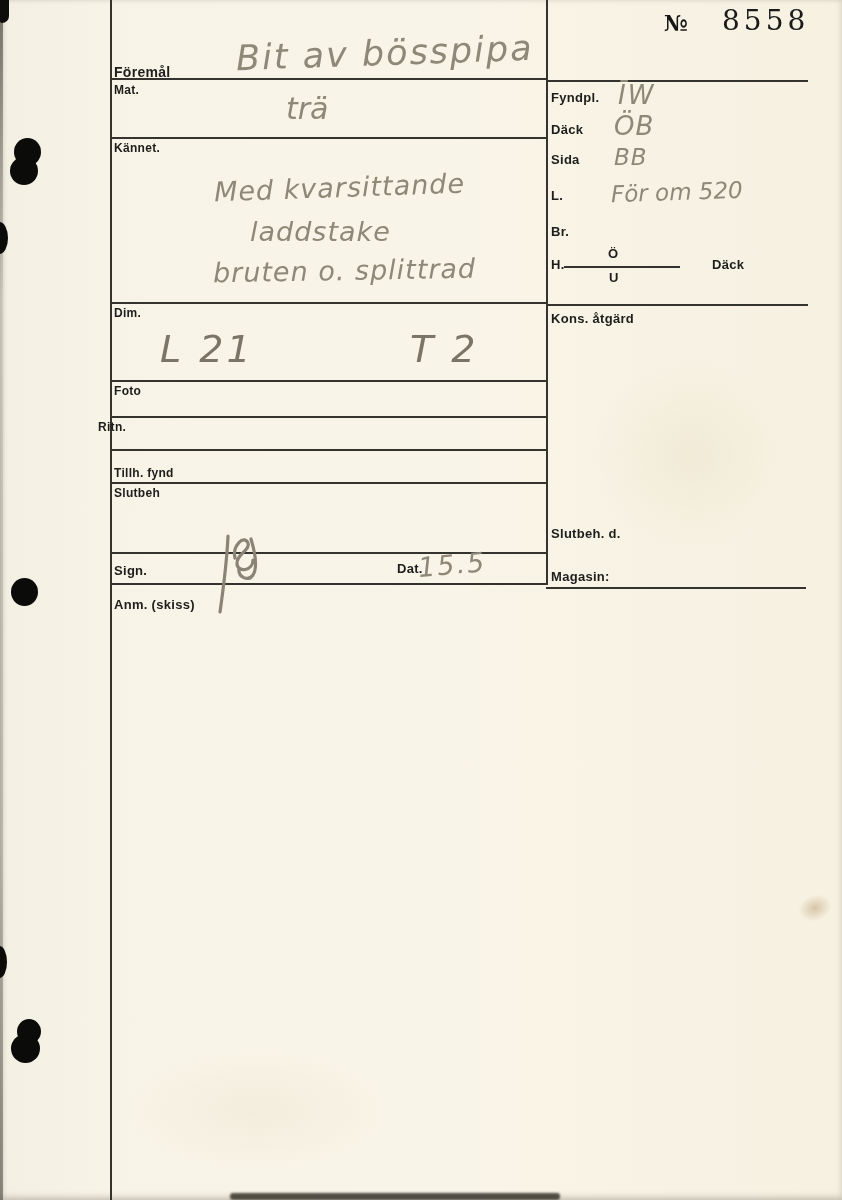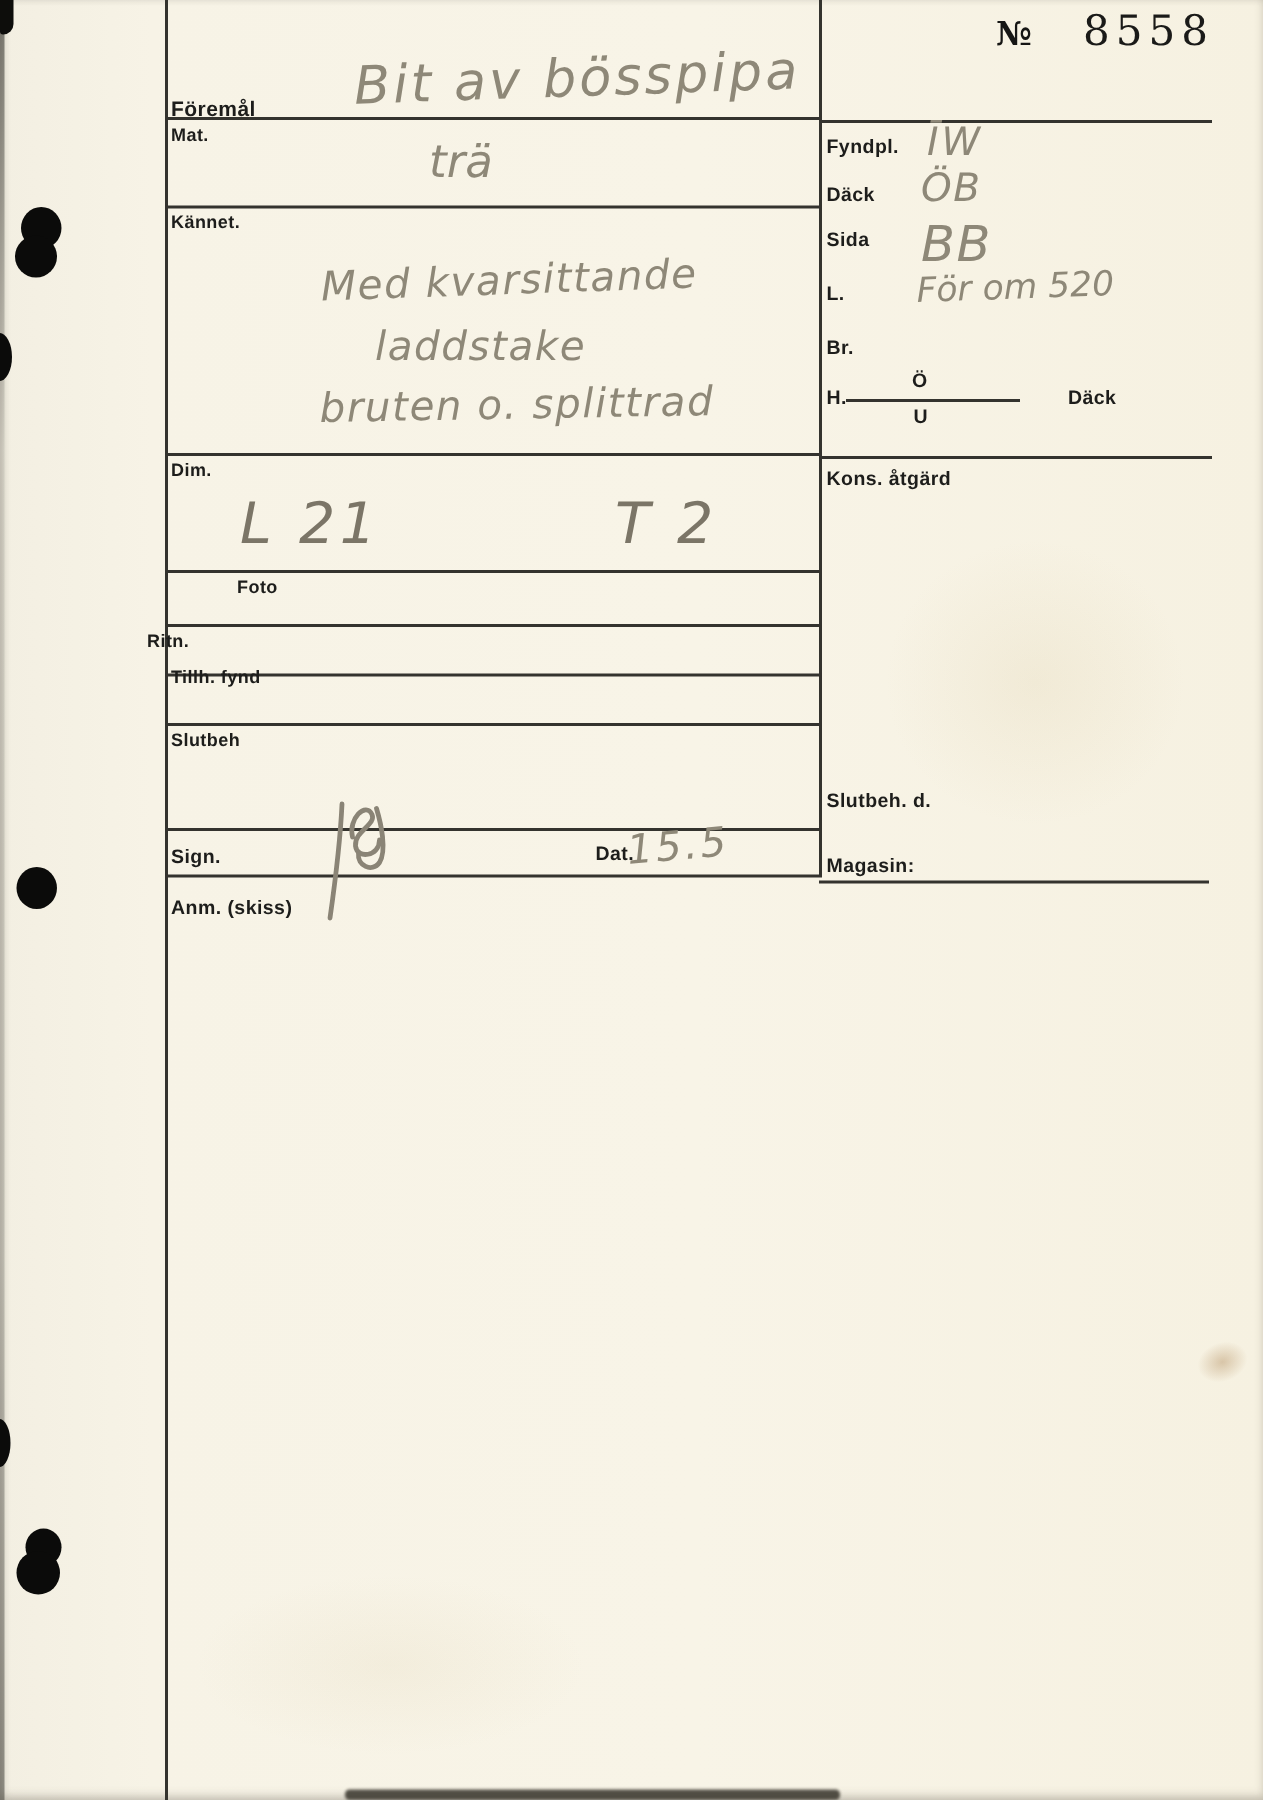--- a/index.html
+++ b/index.html
@@ -72,23 +72,23 @@
   <div class="hline" style="left:110px; top:583px; width:438px;"></div>
 
   <div class="hline" style="left:546px; top:80px;  width:262px;"></div>
   <div class="hline" style="left:546px; top:304px; width:262px;"></div>
   <div class="hline" style="left:546px; top:587px; width:260px;"></div>
 
   <div class="label fs14" style="left:114px; top:64px;">Föremål</div>
   <div class="label fs12" style="left:114px; top:83px;">Mat.</div>
   <div class="label fs12" style="left:114px; top:141px;">Kännet.</div>
   <div class="label fs12" style="left:114px; top:306px;">Dim.</div>
-  <div class="label fs12" style="left:114px; top:384px;margin-left:44px;">Foto</div>
+  <div class="label fs12" style="left:114px; top:384px;">Foto</div>
   <div class="label fs12" style="left:98px; top:420px;">Ritn.</div>
-  <div class="label fs12" style="left:114px; top:444px;">Tillh. fynd</div>
+  <div class="label fs12" style="left:114px; top:466px;">Tillh. fynd</div>
   <div class="label fs12" style="left:114px; top:486px;">Slutbeh</div>
   <div class="label fs13" style="left:114px; top:563px;">Sign.</div>
   <div class="label fs13" style="left:380px; top:561px;margin-left:17px;">Dat.</div>
   <div class="label fs13" style="left:114px; top:597px;">Anm. (skiss)</div>
 
   <div class="label fs13" style="left:551px; top:90px;">Fyndpl.</div>
   <div class="label fs13" style="left:551px; top:122px;">Däck</div>
   <div class="label fs13" style="left:551px; top:152px;">Sida</div>
   <div class="label fs13" style="left:551px; top:188px;">L.</div>
   <div class="label fs13" style="left:551px; top:224px;">Br.</div>
@@ -108,21 +108,21 @@
 
   <div class="hw" style="left:214px; top:174px; font-size:27px; letter-spacing:1px; transform:rotate(-2deg);">Med kvarsittande</div>
   <div class="hw" style="left:250px; top:218px; font-size:27px; letter-spacing:1px;">laddstake</div>
   <div class="hw" style="left:213px; top:257px; font-size:27px; letter-spacing:1px; transform:rotate(-1deg);">bruten o. splittrad</div>
 
   <div class="hw hw-dark" style="left:160px; top:330px; font-size:38px; letter-spacing:3px;">L 21</div>
   <div class="hw hw-dark" style="left:410px; top:330px; font-size:38px; letter-spacing:3px;">T 2</div>
 
   <div class="hw" style="left:618px; top:82px; font-size:26px; letter-spacing:2px;">ĪW</div>
   <div class="hw" style="left:614px; top:113px; font-size:26px; letter-spacing:1px;">ÖB</div>
-  <div class="hw" style="left:614px; top:146px; font-size:33px; letter-spacing:1px;">BB</div>
+  <div class="hw" style="left:614px; top:146px; font-size:23px; letter-spacing:1px;">BB</div>
   <div class="hw" style="left:611px; top:181px; font-size:23px; transform:rotate(-2deg);">För om 520</div>
 
   <div class="hw" style="left:418px; top:551px; font-size:27px; letter-spacing:2px; transform:rotate(-5deg);">15.5</div>
 
   <svg class="sig-svg" width="80" height="95" viewBox="0 0 80 95">
     <g fill="none" stroke="#8a8476" stroke-width="3.2" stroke-linecap="round" stroke-linejoin="round">
       <path d="M30 14 C29 36 26 62 22 90"></path>
       <path d="M37 36 C34 24 46 12 50 21 C53 28 38 32 39 42 C40 51 55 49 55 38"></path>
       <path d="M53 17 C56 27 60 45 55 53 C50 60 40 55 41 47"></path>
     </g>

